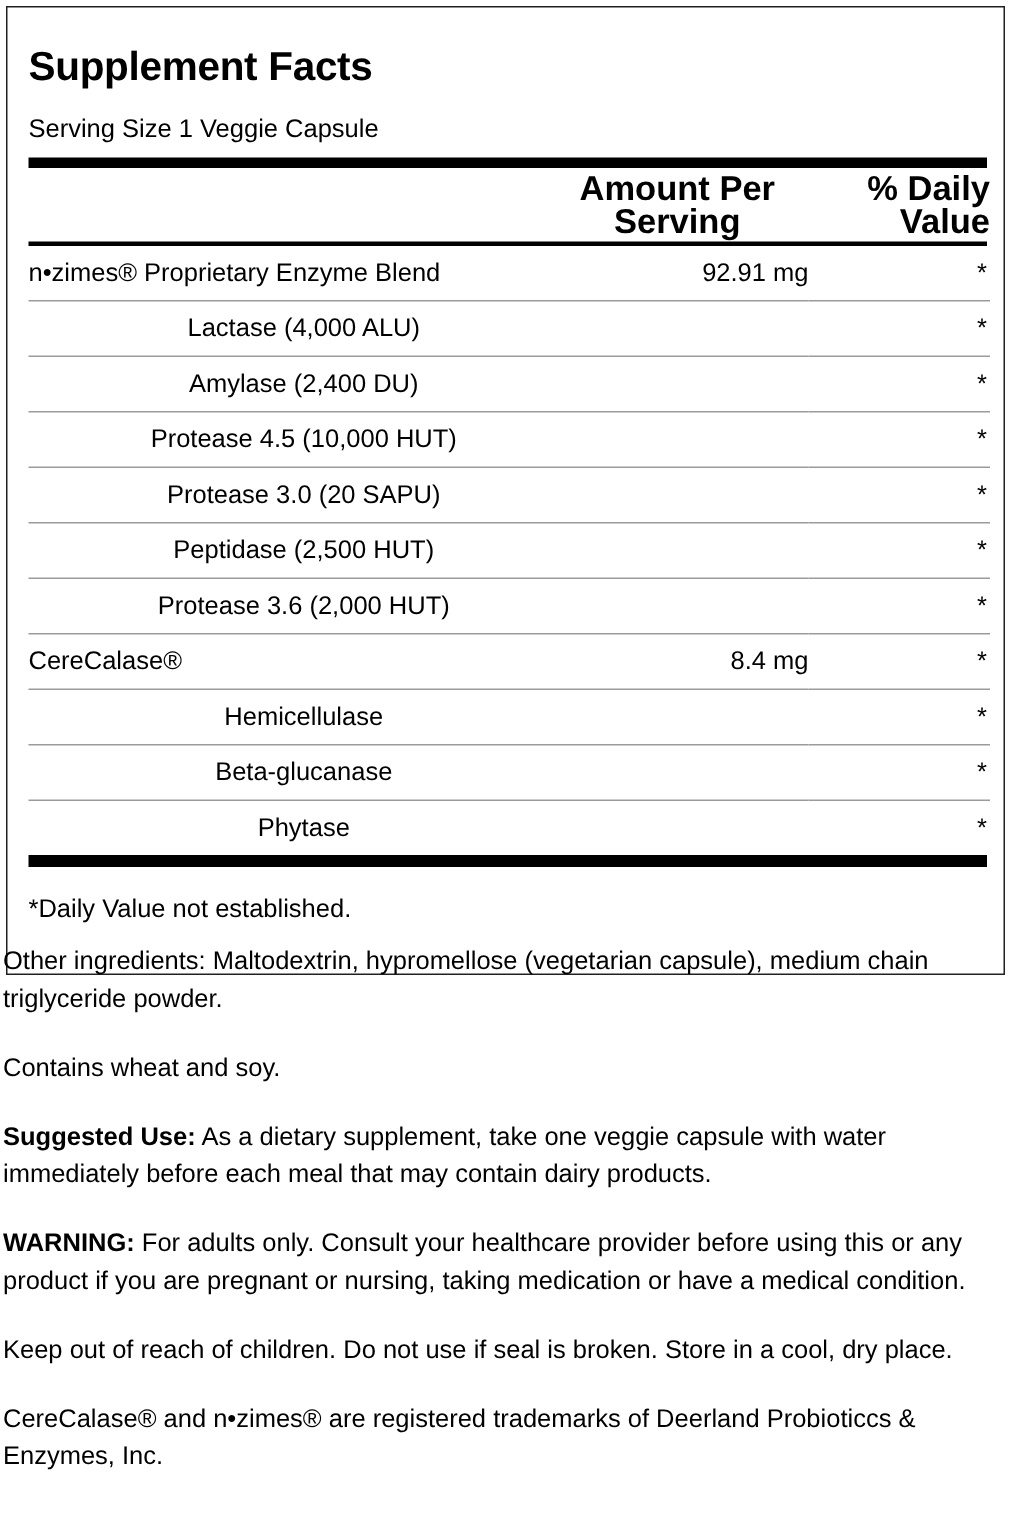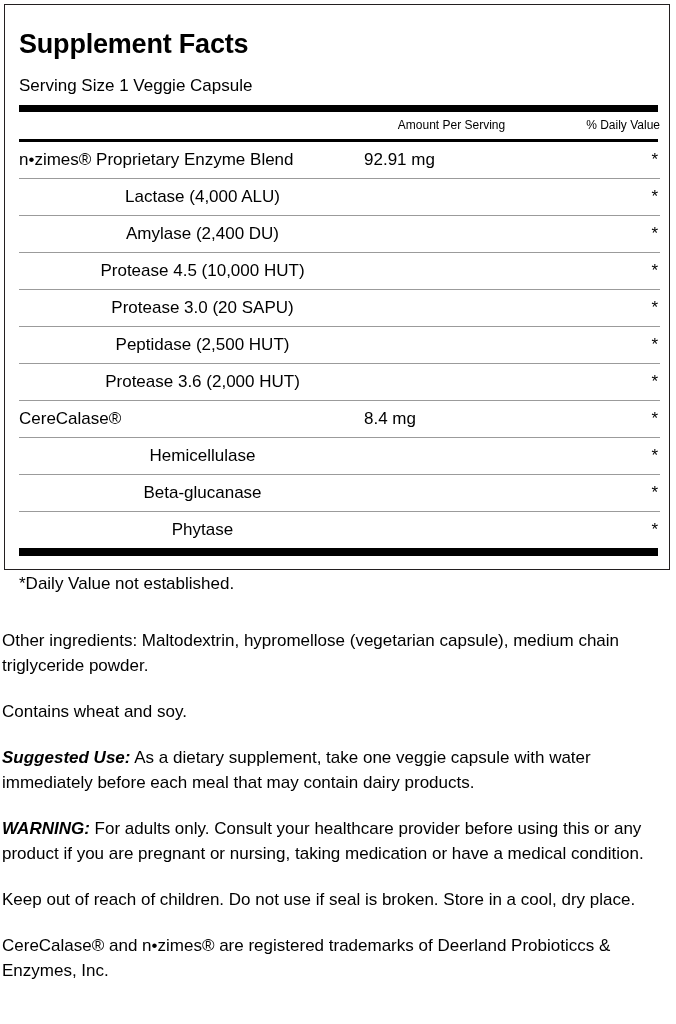--- a/index.html
+++ b/index.html
@@ -22,21 +22,21 @@
     position: relative;
     box-sizing: border-box;
   }
 
   
   .sf-panel {
     position: absolute;
     left: 4px;
     top: 4px;
     width: 666px;
-    height: 566px;
+    height: 646px;
     border: 1px solid #231f20;
     box-sizing: border-box;
     background: #fff;
   }
   .sf-inner {
     padding: 0 11px 0 14px;
     box-sizing: border-box;
   }
 
   .sf-title {
@@ -72,22 +72,22 @@
     width: 100%;
     border-collapse: collapse;
     table-layout: fixed;
   }
   .sf-table td, .sf-table th {
     padding: 0;
     margin: 0;
   }
 
   .hdr-row th {
-    font-size: 12px;
-    font-weight: normal;
+    font-size: 23px;
+    font-weight: bold;
     line-height: 22px;
     padding: 2px 0 3px 0;
     vertical-align: bottom;
   }
   .hdr-amount {
     text-align: center;
   }
   .hdr-dv {
     text-align: right;
   }
@@ -114,21 +114,21 @@
   }
   
   .nutr-row.indent td.cell-name {
     position: relative;
   }
   .nutr-row.indent td.cell-name {
     border-top-color: #9b9b9b;
     text-align: center;
   }
   .nutr-row .cell-amt {
-    text-align: left;
+    text-align: right;
   }
   .nutr-row .cell-dv {
     text-align: right;
     padding-right: 2px;
   }
   .star {
     font-size: 17px;
     line-height: 17px;
   }
 
@@ -150,21 +150,20 @@
   .body-copy p {
     font-size: 17px;
     line-height: 25px;
     margin: 0 0 21px 0;
   }
   .body-copy p:last-child {
     margin-bottom: 0;
   }
   .lead {
     font-weight: bold;
-    font-style: italic;
   }
 </style>
 </head>
 <body>
 
 <div class="page">
 
   <div class="sf-panel">
     <div class="sf-inner">
 

